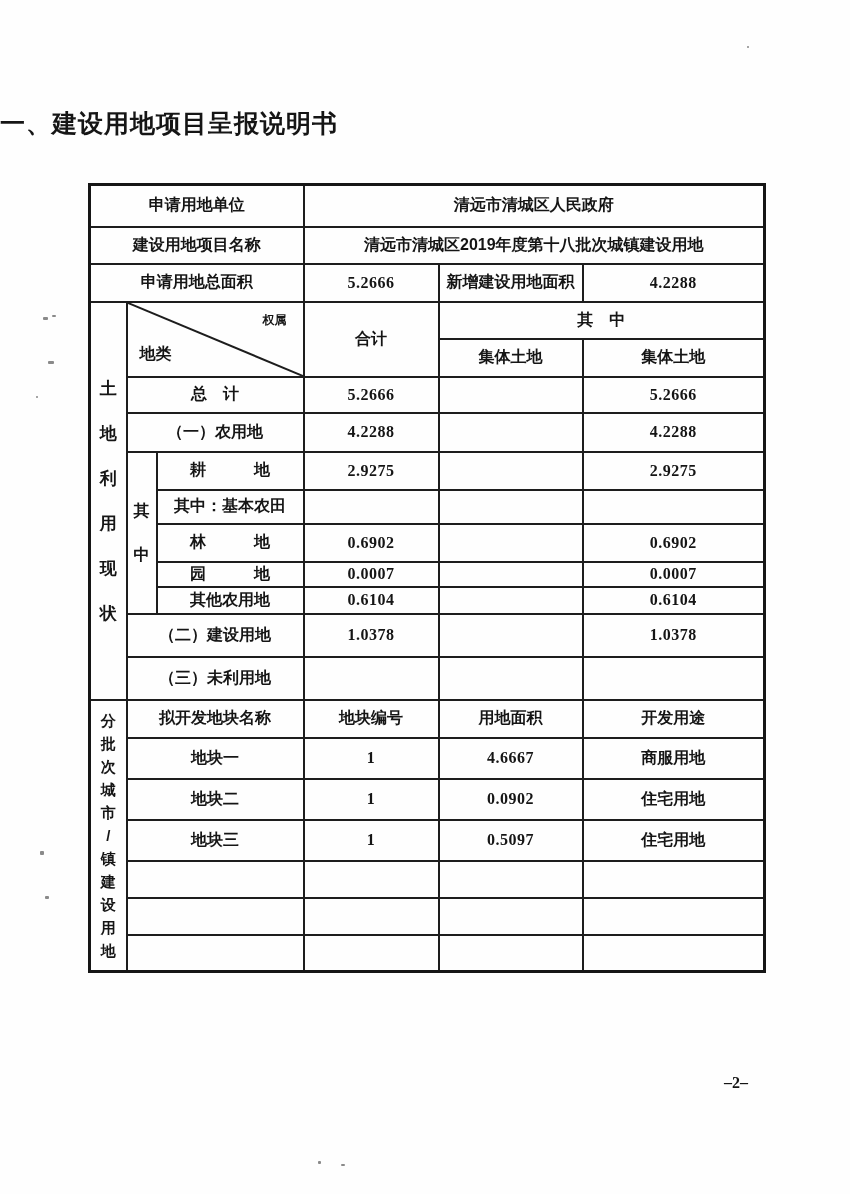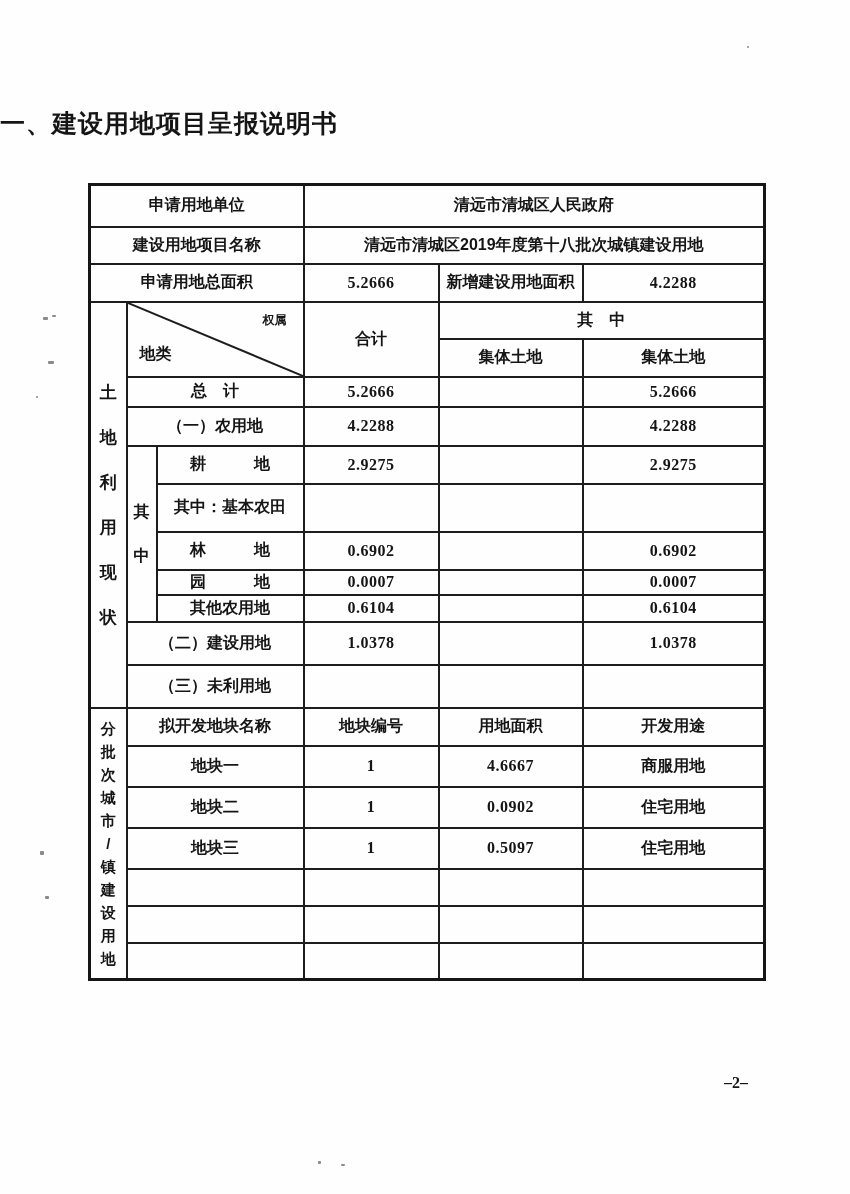--- a/index.html
+++ b/index.html
@@ -112,21 +112,21 @@
         </td>
         <td rowspan="2">合计</td>
         <td colspan="2">其　中</td>
       </tr>
 
       <tr style="height:38px">
         <td>集体土地</td>
         <td>集体土地</td>
       </tr>
 
-      <tr style="height:30px">
+      <tr style="height:36px">
         <td colspan="2">总　计</td>
         <td class="num">5.2666</td>
         <td class="num"></td>
         <td class="num">5.2666</td>
       </tr>
 
       <tr style="height:39px">
         <td colspan="2">（一）农用地</td>
         <td class="num">4.2288</td>
         <td class="num"></td>
@@ -139,21 +139,21 @@
               <span>其</span>
               <span>中</span>
             </div>
         </td>
         <td>耕　　　地</td>
         <td class="num">2.9275</td>
         <td class="num"></td>
         <td class="num">2.9275</td>
       </tr>
 
-      <tr style="height:48px">
+      <tr style="height:34px">
         <td class="left small">其中：基本农田</td>
         <td class="num"></td>
         <td class="num"></td>
         <td class="num"></td>
       </tr>
 
       <tr style="height:38px">
         <td>林　　　地</td>
         <td class="num">0.6902</td>
         <td class="num"></td>

